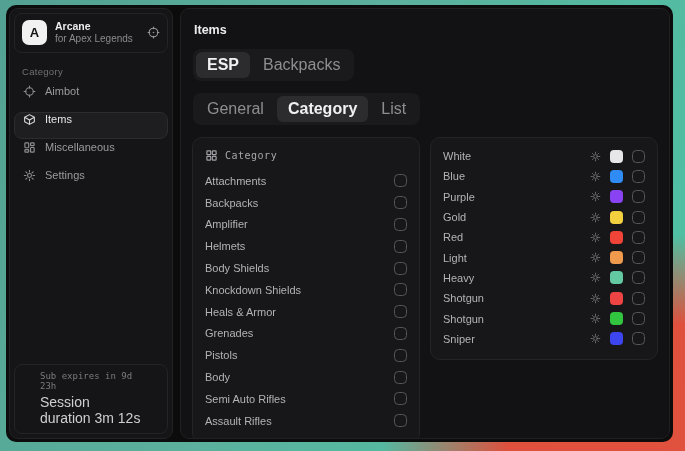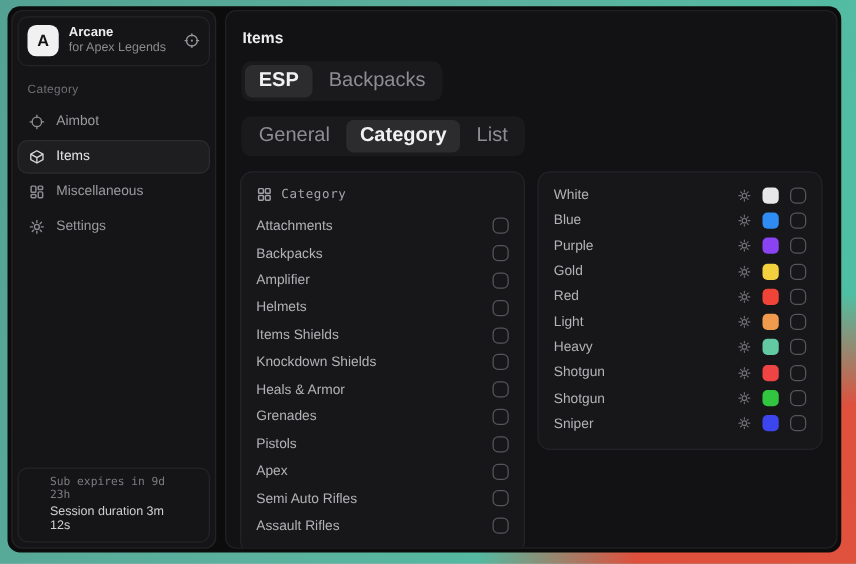--- a/index.html
+++ b/index.html
@@ -28,33 +28,33 @@
   .logo-box {
     width: 25px; height: 25px; background: #f1f1f2; color: #131315; border-radius: 7px;
     display: flex; align-items: center; justify-content: center;
     font-weight: bold; font-size: 13px; flex: none;
   }
   .app-name { font-size: 10.5px; font-weight: 700; color: #ededef; line-height: 1.25; }
   .app-sub  { font-size: 10px; color: #8b8b8e; line-height: 1.25; }
   .side-header .hdr-ico { margin-left: auto; color: #96969a; display: flex; }
   .section-label { margin: 12px 9px 7px; font-size: 9.5px; color: #707074; letter-spacing: .3px; }
   .nav-item {
-    display: flex; align-items: center; gap: 9px; height: 27px; margin: 0 1px 1px;
+    display: flex; gap: 9px; height: 27px; margin: 0 1px 1px;
     padding: 0 8px; border-radius: 8px; border: 1px solid transparent;
     font-size: 11px; color: #9b9b9f; cursor: pointer;
   }
   .nav-item .nav-icon { display: flex; color: #8d8d91; }
   .nav-item.selected { background: #1e1e21; border-color: #2c2c2f; color: #e7e7e9; }
   .nav-item.selected .nav-icon { color: #d6d6d9; }
   .session-box {
     margin-top: auto; margin: auto 1px 1px; border: 1px solid #242427; border-radius: 8px;
     padding: 6px 25px 7px;
   }
   .session-expires { font-family: "DejaVu Sans Mono", monospace; font-size: 9px; color: #7c7c80; margin-bottom: 3px; }
-  .session-duration { font-size: 10px; color: #cfcfd2; }
+  .session-duration { font-size: 14px; color: #cfcfd2; }
   
   .main {
     flex: 1; background: #121214; border: 1px solid #202023; border-radius: 9px;
     padding: 9px 11px; display: flex; flex-direction: column; overflow: hidden;
   }
   .page-title { font-size: 12.5px; font-weight: 700; color: #ececee; margin: 5px 0 12px 2px; }
   .seg {
     display: inline-flex; align-self: flex-start; background: #1a1a1d; border-radius: 8px;
     padding: 3px; gap: 2px; margin: 0 0 12px 1px;
   }
@@ -191,41 +191,41 @@
   </div>
             <div class="cat-row">
     <span class="row-label">Amplifier</span>
     <span class="checkbox"></span>
   </div>
             <div class="cat-row">
     <span class="row-label">Helmets</span>
     <span class="checkbox"></span>
   </div>
             <div class="cat-row">
-    <span class="row-label">Items Shields</span>
+    <span class="row-label">Body Shields</span>
     <span class="checkbox"></span>
   </div>
             <div class="cat-row">
     <span class="row-label">Knockdown Shields</span>
     <span class="checkbox"></span>
   </div>
             <div class="cat-row">
     <span class="row-label">Heals &amp; Armor</span>
     <span class="checkbox"></span>
   </div>
             <div class="cat-row">
     <span class="row-label">Grenades</span>
     <span class="checkbox"></span>
   </div>
             <div class="cat-row">
     <span class="row-label">Pistols</span>
     <span class="checkbox"></span>
   </div>
             <div class="cat-row">
-    <span class="row-label">Apex</span>
+    <span class="row-label">Body</span>
     <span class="checkbox"></span>
   </div>
             <div class="cat-row">
     <span class="row-label">Semi Auto Rifles</span>
     <span class="checkbox"></span>
   </div>
             <div class="cat-row">
     <span class="row-label">Assault Rifles</span>
     <span class="checkbox"></span>
   </div>

